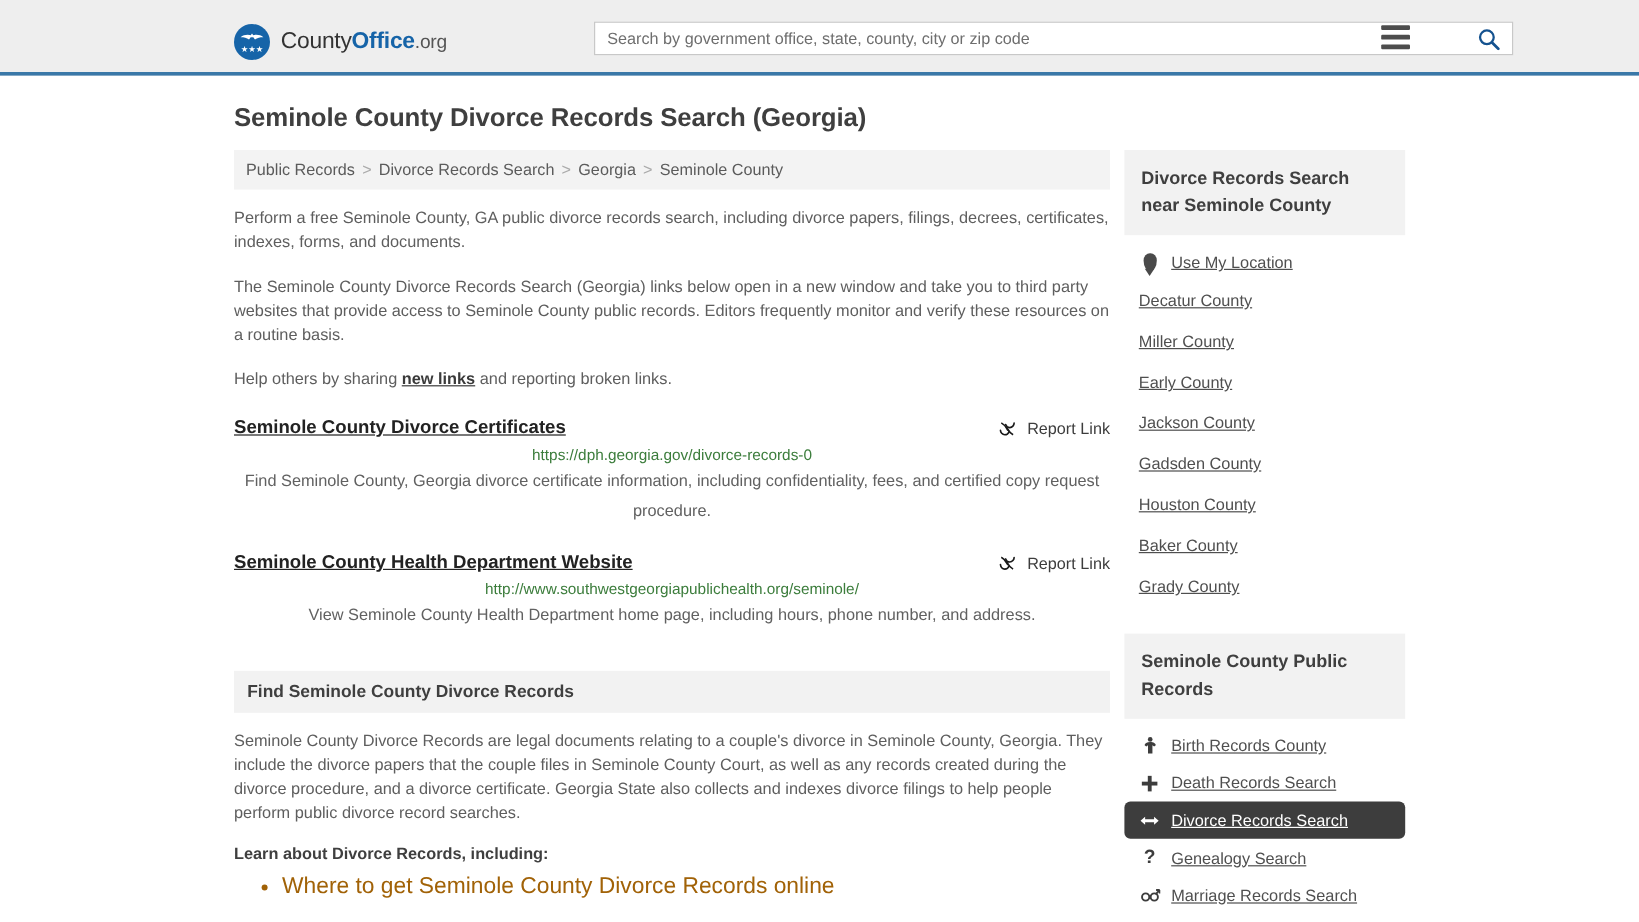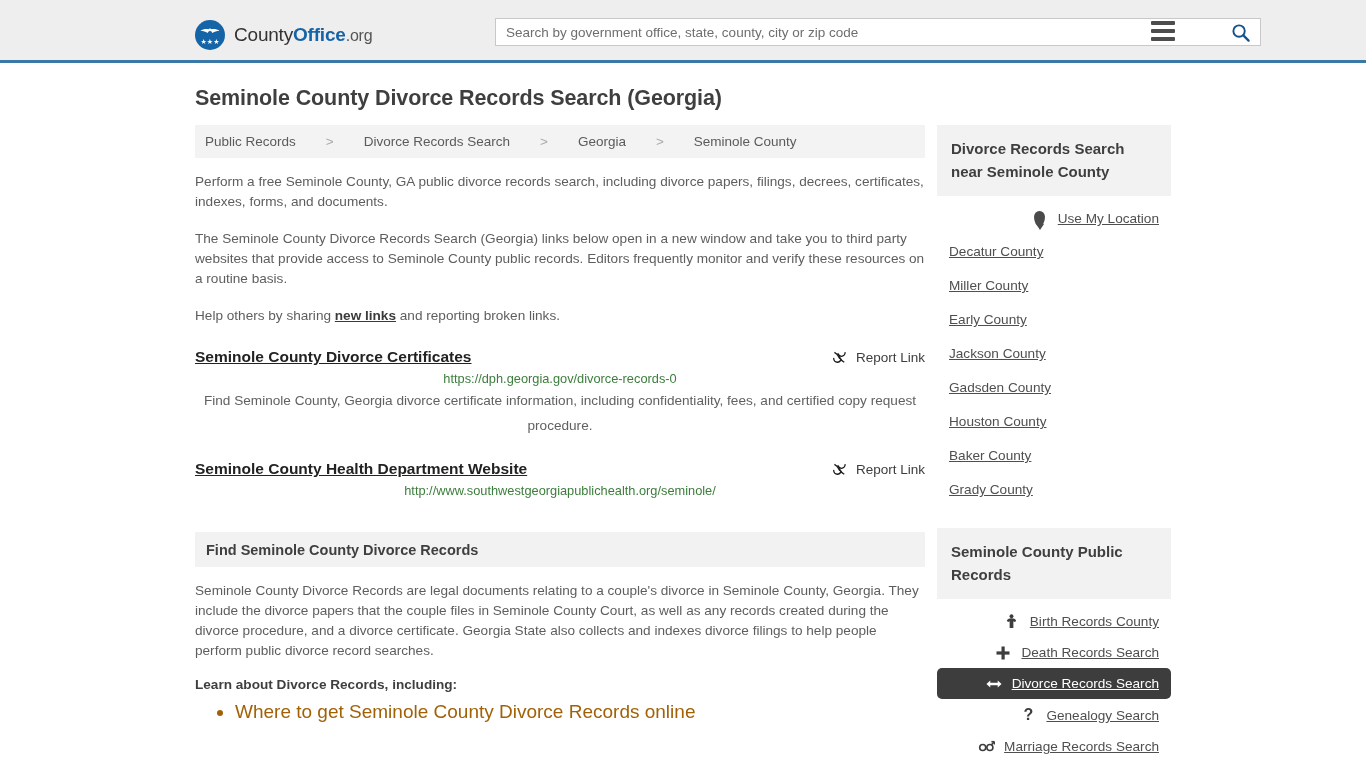--- a/index.html
+++ b/index.html
@@ -122,21 +122,20 @@
     letter-spacing: -0.1px;
   }
 
   .breadcrumb {
     background: #f3f3f3;
     height: 33px;
     display: flex; align-items: center;
     padding: 0 10px;
     font-size: 13.5px;
     margin-bottom: 14px;
-    gap: 24px;
   }
   .breadcrumb a {
     color: #5b5b5b;
     text-decoration: none;
   }
   .breadcrumb .sep { color: #aaaaaa; margin: 0 6px; }
   .breadcrumb .current { color: #5b5b5b; }
 
   p.body-text {
     font-size: 13.6px;
@@ -217,21 +216,20 @@
     padding: 12px 14px 13px 14px;
     font-size: 15px; font-weight: bold;
     color: #3f3f3f; line-height: 23px;
   }
   .side-list { padding: 7px 0 0 0; }
   .side-item {
     display: flex; align-items: center;
     padding: 8px 12px 8px 12px;
     border-radius: 5px;
     cursor: pointer;
-    justify-content: flex-end;
   }
   .side-item.active { background: #3d3d3d; }
   .side-item .s-icon {
     width: 18px; flex: 0 0 18px;
     display: flex; align-items: center; justify-content: center;
     margin-right: 9px;
     color: #3d3d3d;
     font-size: 15px;
     line-height: 1;
   }
@@ -343,20 +341,21 @@
             <svg width="17" height="17" viewBox="0 0 20 20">
               <path d="M4 4 C8 6 9 9 10.6 11.6" stroke="#1a1a1a" stroke-width="1.6" fill="none"></path>
               <path d="M3.2 11.2 C3.2 13.4 5 15.6 7.4 15.6 C9.4 15.6 11 14.3 11.6 12.6" stroke="#1a1a1a" stroke-width="1.6" fill="none" stroke-linecap="round"></path>
               <path d="M16.6 4.2 C16.6 6.4 14.8 8.6 12.4 8.6 C10.4 8.6 8.9 7.3 8.3 5.6" stroke="#1a1a1a" stroke-width="1.6" fill="none" stroke-linecap="round"></path>
               <path d="M15.6 15.6 C11.6 13.6 10.6 10.6 9 8" stroke="#1a1a1a" stroke-width="1.6" fill="none"></path>
             </svg>
             <span>Report Link</span>
           </div>
         </div>
         <div class="result-url">http://www.southwestgeorgiapublichealth.org/seminole/</div>
+        <div class="result-desc">View Seminole County Health Department home page, including hours, phone number, and address.</div>
       </div>
 
       <div class="section-head">Find Seminole County Divorce Records</div>
       <div class="section-body">
         <p>Seminole County Divorce Records are legal documents relating to a couple's divorce in Seminole County, Georgia. They include the divorce papers that the couple files in Seminole County Court, as well as any records created during the divorce procedure, and a divorce certificate. Georgia State also collects and indexes divorce filings to help people perform public divorce record searches.</p>
         <div class="lead-in">Learn about Divorce Records, including:</div>
         <ul class="bullets">
           <li>Where to get Seminole County Divorce Records online</li>
         </ul>
       </div>

